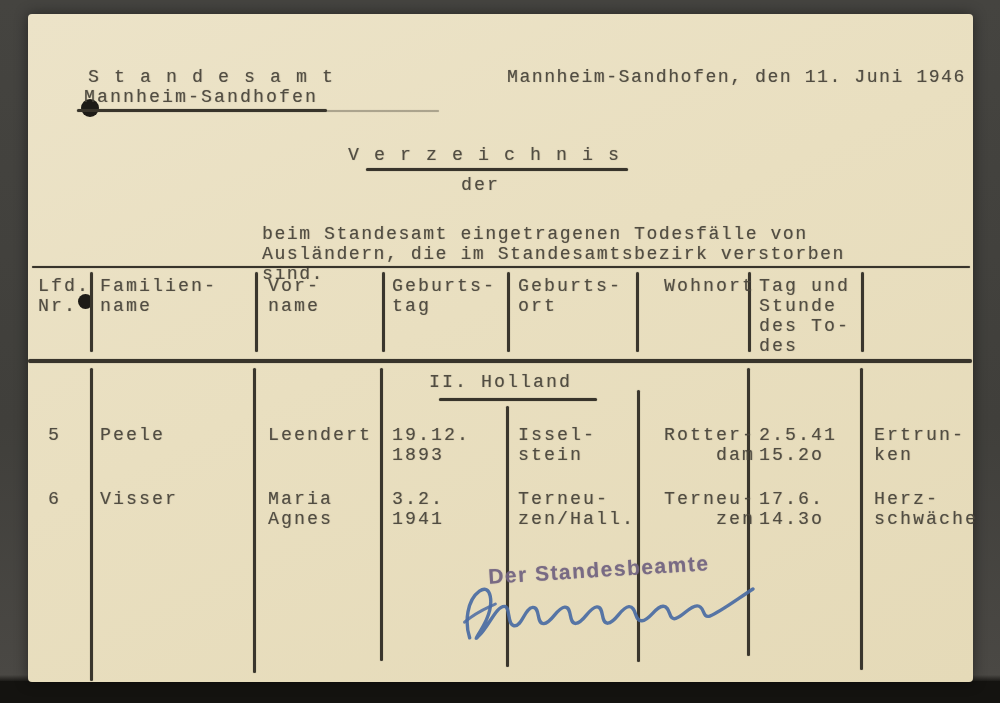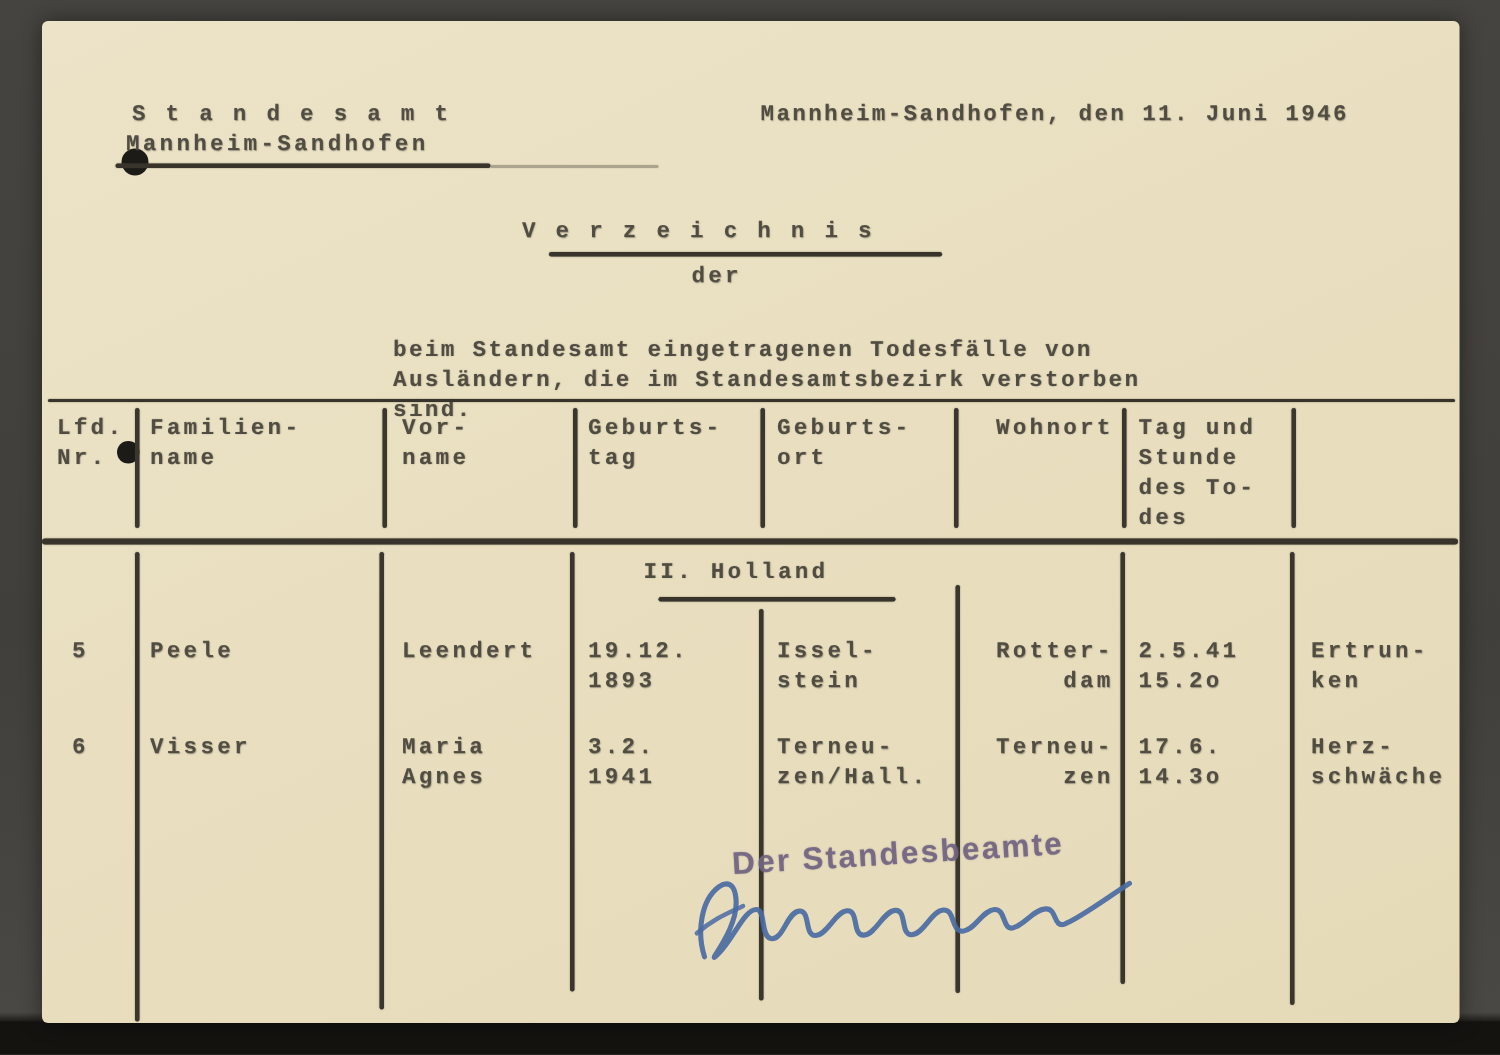--- a/index.html
+++ b/index.html
@@ -3,21 +3,21 @@
 <meta charset="utf-8">
 <style>
   html,body{margin:0;padding:0;background:#2f2e2b;}
   #scan{position:relative;width:1000px;height:703px;overflow:hidden;
         background:linear-gradient(180deg,#454440 0%,#403f3b 60%,#4a4844 96%,#161512 97%);
         font-family:"Liberation Mono","DejaVu Sans Mono",monospace;}
   #bottom-shadow{position:absolute;left:0;top:681px;width:1000px;height:22px;background:#141310;}
   #paper{position:absolute;left:28px;top:14px;width:945px;height:668px;border-radius:4px;
          background:linear-gradient(155deg,#ece3c8 0%,#e9dfc0 45%,#e5dab8 100%);
          box-shadow:0 0 14px rgba(0,0,0,0.45);}
-  .tw{position:absolute;font-weight:bold;font-size:15px;line-height:20px;letter-spacing:2.2px;
+  .tw{position:absolute;font-weight:normal;font-size:18px;line-height:20px;letter-spacing:2.2px;
       color:rgba(74,69,60,0.92);white-space:pre-line;
       text-shadow:0.4px 0.4px 0.8px rgba(74,69,60,0.5);}
   .tight{letter-spacing:1.6px;}
   .rule{position:absolute;background:#38342b;border-radius:2px;box-shadow:0 0 1px rgba(56,52,43,0.7);}
   .vline{position:absolute;width:3px;background:#3a362d;border-radius:2px;box-shadow:0 0 1px rgba(56,52,43,0.6);}
   .hole{position:absolute;border-radius:50%;background:#1d1b17;}
   .hdr{top:276px;}
   .row5{top:425px;}
   .row6{top:489px;}
   .col-nr{left:48px;} .col-fam{left:100px;} .col-vor{left:268px;} .col-gtag{left:392px;}

